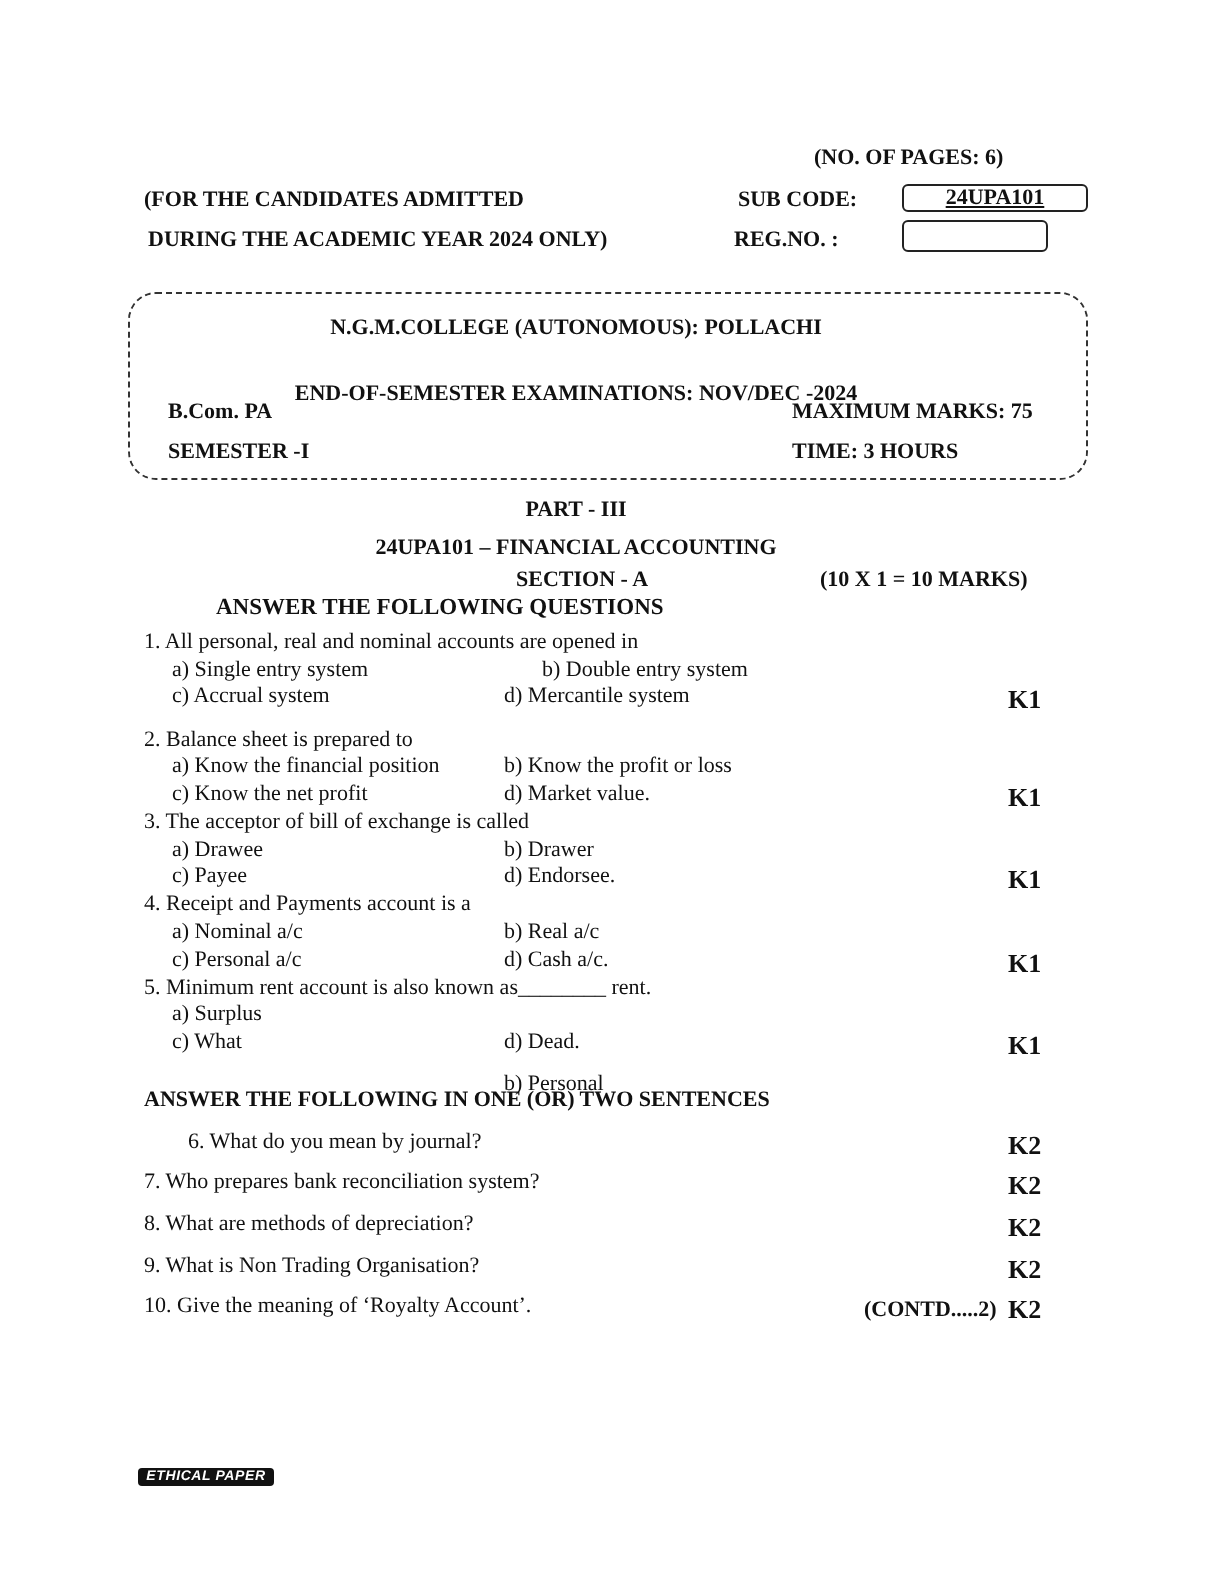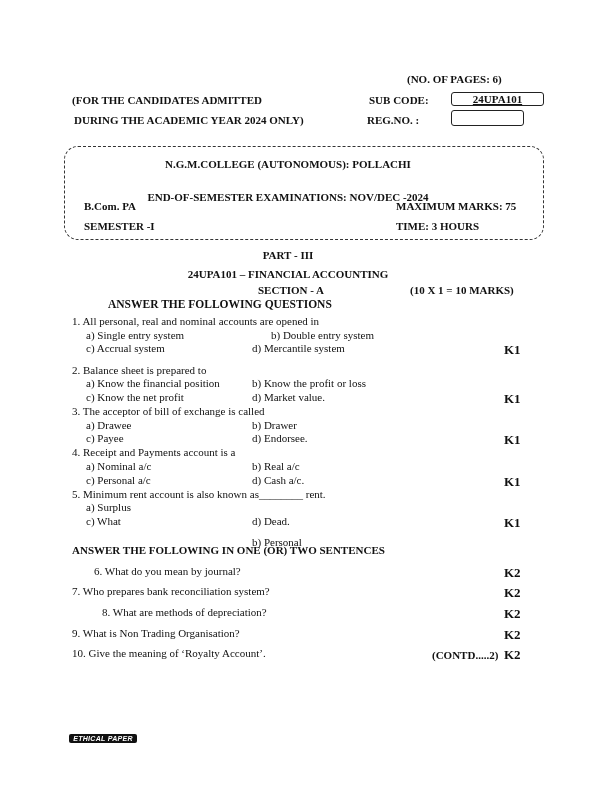--- a/index.html
+++ b/index.html
@@ -94,21 +94,21 @@
 <div>
   <div>
     <div class="abs q" style="left:72px; top:565px;padding-left:22px;">6. What do you mean by journal?</div>
     <div class="abs k" style="top:565px;">K2</div>
   </div>
   <div>
     <div class="abs q" style="left:72px; top:585px;">7. Who prepares bank reconciliation system?</div>
     <div class="abs k" style="top:585px;">K2</div>
   </div>
   <div>
-    <div class="abs q" style="left:72px; top:606px;margin-left:30px;">8. What are methods of depreciation?</div>
+    <div class="abs q" style="left:72px; top:606px;">8. What are methods of depreciation?</div>
     <div class="abs k" style="top:606px;">K2</div>
   </div>
   <div>
     <div class="abs q" style="left:72px; top:627px;">9. What is Non Trading Organisation?</div>
     <div class="abs k" style="top:627px;">K2</div>
   </div>
   <div>
     <div class="abs q" style="left:72px; top:647px;">10. Give the meaning of ‘Royalty Account’.</div>
     <div class="abs k" style="top:647px;">K2</div>
   </div>

